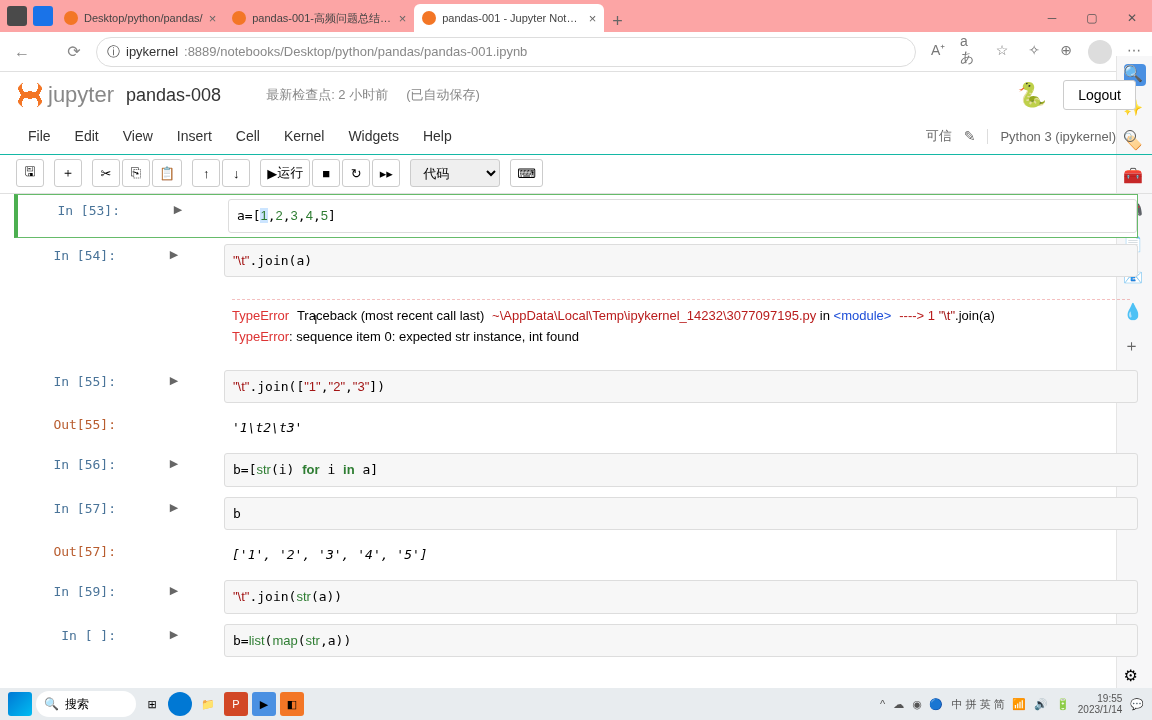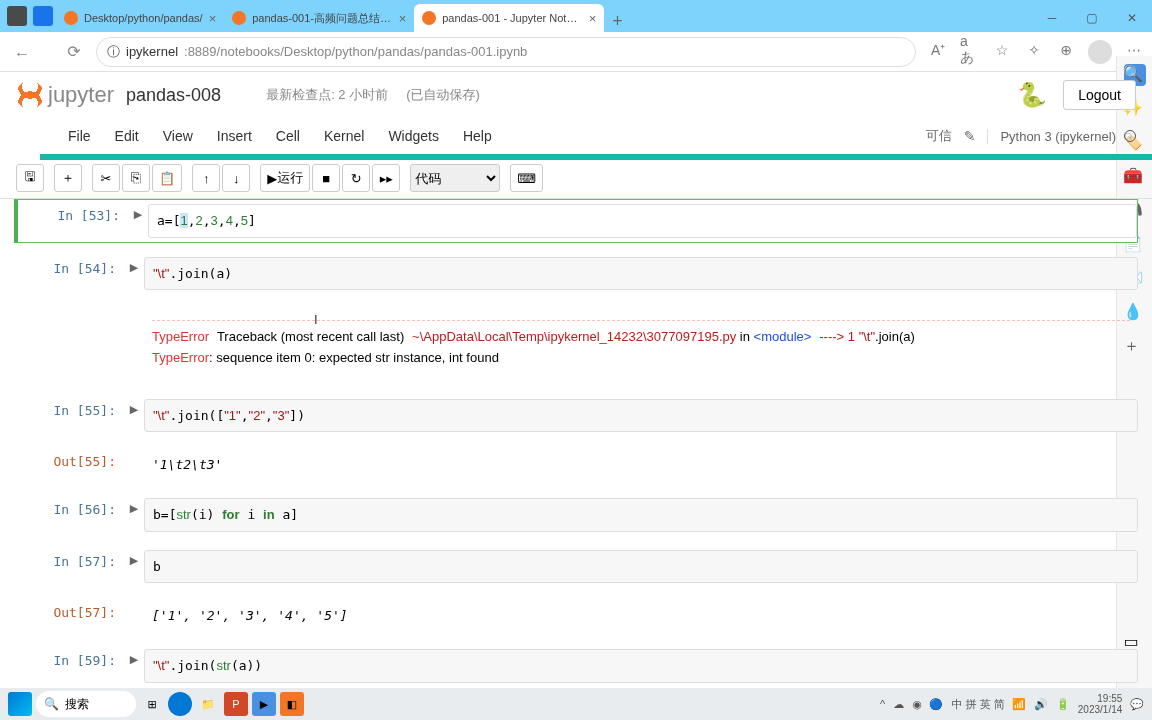--- a/index.html
+++ b/index.html
@@ -1,19 +1,19 @@
 <!DOCTYPE html>
 <html><head>
 <meta charset="utf-8">
 <style>
 * { margin: 0; padding: 0; box-sizing: border-box; font-family: -apple-system, BlinkMacSystemFont, "Segoe UI", sans-serif; }
 body { background: #fff; overflow: hidden; width: 1152px; height: 720px; }
 
 
-.browser-tabs { height: 32px; background: #7dd3fc; display: flex; align-items: flex-end; padding-left: 4px; }
+.browser-tabs { height: 32px; background: #fca5a5; display: flex; align-items: flex-end; padding-left: 4px; }
 .tab-icon-sq { width: 20px; height: 20px; background: #4a4a4a; border-radius: 3px; margin: 0 3px 6px 3px; }
 .tab-icon-sq.blue { background: #1a73e8; }
 .browser-tab { height: 28px; padding: 0 8px; display: flex; align-items: center; font-size: 11px; color: #444; border-radius: 6px 6px 0 0; gap: 6px; max-width: 190px; }
 .browser-tab.active { background: #fff; }
 .browser-tab .favicon { width: 14px; height: 14px; border-radius: 2px; flex-shrink: 0; }
 .browser-tab .favicon.jup { background: #f37626; border-radius: 50%; }
 .browser-tab .title { white-space: nowrap; overflow: hidden; text-overflow: ellipsis; flex: 1; }
 .browser-tab .close { font-size: 13px; color: #666; }
 .new-tab { padding: 0 8px; font-size: 18px; color: #666; }
 .win-controls { margin-left: auto; display: flex; }
@@ -36,35 +36,35 @@
 .main { height: calc(100% - 104px); overflow: hidden; position: relative; }
 .jup-header { display: flex; align-items: center; padding: 8px 16px; gap: 12px; }
 .jup-logo { font-size: 22px; color: #888; font-weight: 300; display: flex; align-items: center; gap: 4px; }
 .jup-logo::before { content: ""; width: 28px; height: 28px; background: radial-gradient(circle at 50% 20%, transparent 8px, #f37626 8px 12px, transparent 12px), radial-gradient(circle at 50% 80%, transparent 8px, #f37626 8px 12px, transparent 12px); border-radius: 50%; }
 .jup-title { font-size: 18px; color: #333; }
 .jup-checkpoint { font-size: 13px; color: #888; margin-left: 33px; }
 .jup-header-right { margin-left: auto; display: flex; align-items: center; gap: 16px; }
 .py-logo { font-size: 24px; }
 .logout-btn { padding: 6px 14px; border: 1px solid #ccc; border-radius: 3px; font-size: 14px; background: #fff; }
 
-.menubar { display: flex; padding: 4px 16px; border-bottom: 6px solid #14b8a6; align-items: center; margin-left: 40px; }
+.menubar { display: flex; padding: 4px 16px; border-bottom: 1px solid #14b8a6; align-items: center; }
 .menu-item { padding: 6px 12px; font-size: 14px; color: #333; }
 .menubar-right { margin-left: auto; display: flex; align-items: center; gap: 12px; font-size: 13px; color: #666; }
 .pencil { font-size: 14px; }
 .kernel-name { border-left: 1px solid #ddd; padding-left: 12px; display: flex; align-items: center; gap: 8px; }
 .kernel-dot { width: 12px; height: 12px; border: 1.5px solid #555; border-radius: 50%; }
 
 .toolbar { display: flex; padding: 4px 16px 6px; border-bottom: 1px solid #e0e0e0; align-items: center; gap: 2px; }
 .tool-btn { min-width: 28px; height: 28px; border: 1px solid #ccc; border-radius: 3px; display: flex; align-items: center; justify-content: center; font-size: 13px; background: #fff; padding: 0 6px; }
 .tool-group { display: flex; gap: 2px; margin-right: 8px; }
-.tool-select { height: 28px; border: 1px solid #ccc; border-radius: 3px; padding: 0 24px 0 0; font-size: 13px; min-width: 90px; }
+.tool-select { height: 28px; border: 1px solid #ccc; border-radius: 3px; padding: 0 24px 0 8px; font-size: 13px; min-width: 90px; }
 
 
 .notebook { padding: 0 14px 8px; overflow-y: auto; height: calc(100% - 130px); }
-.cell { display: flex; margin-bottom: 10px; padding: 4px 0; }
+.cell { display: flex; margin-bottom: 2px; padding: 4px 0; gap: 40px; }
 .cell.selected { border: 1px solid #66bb6a; border-left: 4px solid #4caf50; background: #fff; }
 .prompt { width: 110px; text-align: right; padding: 4px 8px 0 0; font-family: "Consolas", monospace; font-size: 13px; flex-shrink: 0; }
 .prompt.in { color: #4a7499; }
 .prompt.out { color: #b85c2e; }
 .run-icon { width: 20px; text-align: center; color: #666; font-size: 11px; padding-top: 4px; }
 .cell-body { flex: 1; }
 .code-input { border: 1px solid #ddd; border-radius: 3px; background: #f7f7f7; padding: 6px 8px; font-family: "Consolas", monospace; font-size: 13px; line-height: 1.5; white-space: pre; }
 .cell.selected .code-input { background: #fff; }
 .output { padding: 6px 8px; font-family: "Consolas", monospace; font-size: 13px; white-space: pre; line-height: 1.4; font-style: italic; }
 .output-err { padding: 6px 8px 12px; font-family: "Consolas", monospace; font-size: 13px; line-height: 1.6; }

